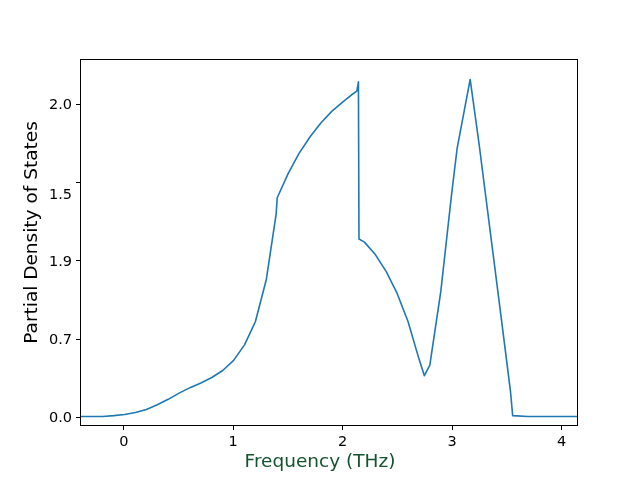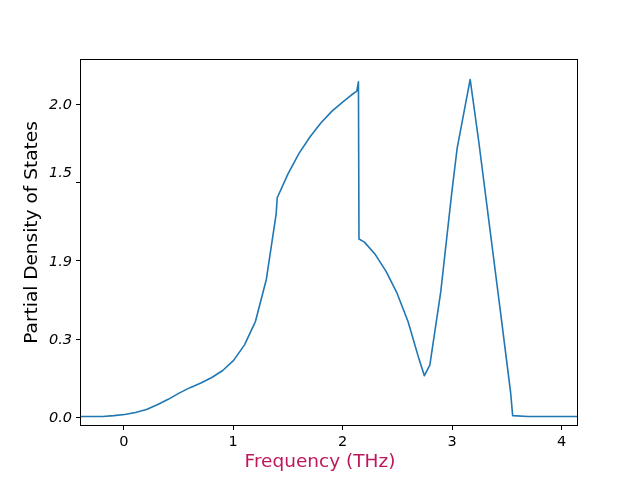--- a/index.html
+++ b/index.html
@@ -38,42 +38,41 @@
     font-size: 14.5px;
     color: #000000;
     white-space: nowrap;
   }
   .xtick-label {
     transform: translateX(-50%);
   }
   .ytick-label {
     transform: translateY(-50%);
     text-align: right;
-    font-style: italic;
   }
   .tickmark {
     position: absolute;
     background: #000000;
   }
   .xtickmark {
     width: 1.1px;
     height: 3.8px;
   }
   .ytickmark {
     width: 3.8px;
     height: 1.1px;
   }
   #xlabel {
     position: absolute;
     left: 0;
     top: 450px;
     width: 640px;
     text-align: center;
     font-size: 18.5px;
-    color: #be185d;
+    color: #14532d;
   }
   #ylabel {
     position: absolute;
     left: -150px;
     top: 222px;
     width: 360px;
     text-align: center;
     font-size: 18.5px;
     color: #000000;
     transform: rotate(-90deg);
@@ -101,25 +100,25 @@
       <div class="tick-label xtick-label" style="left: 342.681px; top: 433px;">2</div>
       <div class="tickmark xtickmark" style="left: 451.582px; top: 426px;"></div>
       <div class="tick-label xtick-label" style="left: 452.132px; top: 433px;">3</div>
       <div class="tickmark xtickmark" style="left: 561.032px; top: 426px;"></div>
       <div class="tick-label xtick-label" style="left: 561.582px; top: 433px;">4</div>
     </div>
   <div id="yticks-container">
       <div class="tickmark ytickmark" style="left: 76.2px; top: 416.842px;"></div>
       <div class="tick-label ytick-label" style="left: 30px; width: 42px; top: 417.392px; text-align: right;">0.0</div>
       <div class="tickmark ytickmark" style="left: 76.2px; top: 338.591px;"></div>
-      <div class="tick-label ytick-label" style="left: 30px; width: 42px; top: 339.141px;">0.3</div>
+      <div class="tick-label ytick-label" style="left: 30px; width: 42px; top: 339.141px;">0.7</div>
       <div class="tickmark ytickmark" style="left: 76.2px; top: 260.339px;"></div>
       <div class="tick-label ytick-label" style="left: 30px; width: 42px; top: 260.889px;">1.9</div>
       <div class="tickmark ytickmark" style="left: 76.2px; top: 182.088px;"></div>
-      <div class="tick-label ytick-label" style="left: 30px; width: 42px; top: 172px;">1.5</div>
+      <div class="tick-label ytick-label" style="left: 30px; width: 42px; top: 194px;">1.5</div>
       <div class="tickmark ytickmark" style="left: 76.2px; top: 103.836px;"></div>
       <div class="tick-label ytick-label" style="left: 30px; width: 42px; top: 104.386px;">2.0</div>
     </div>
 
   <div id="xlabel">Frequency (THz)</div>
   <div id="ylabel">Partial Density of States</div>
 
 </div>
 
 </body></html>

